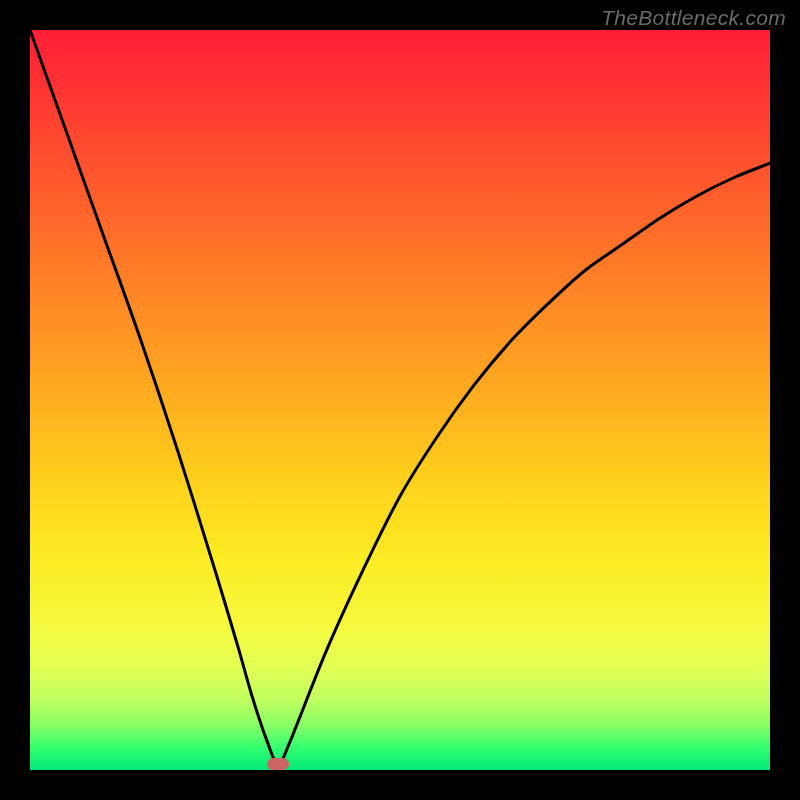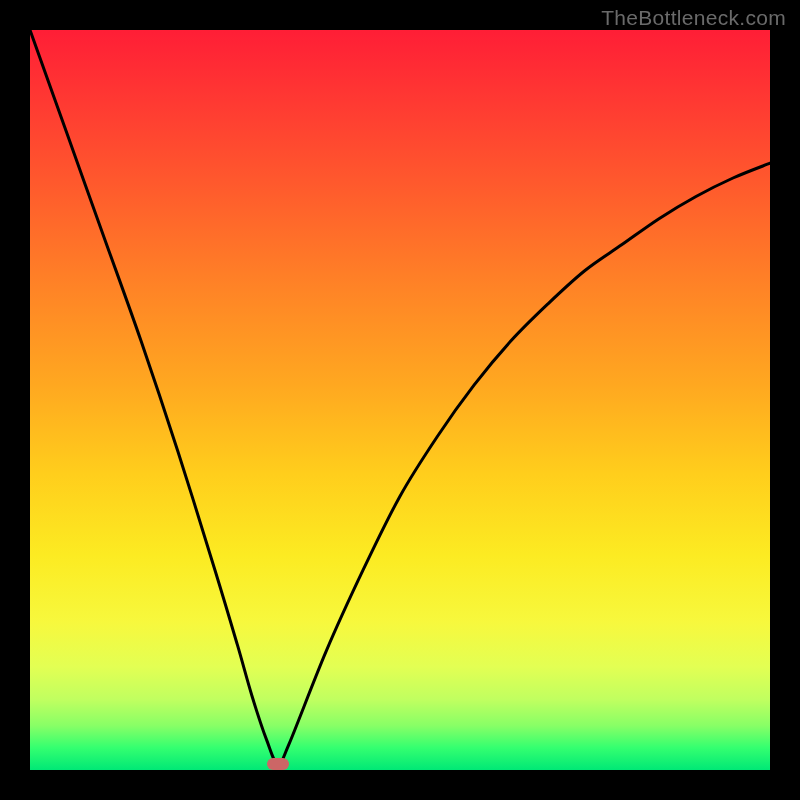--- a/index.html
+++ b/index.html
@@ -9,20 +9,21 @@
     height: 800px;
     overflow: hidden;
     background: #000;
     font-family: Arial, Helvetica, sans-serif;
   }
   .frame {
     position: relative;
     width: 800px;
     height: 800px;
     background: #000;
+    font-style: italic;
   }
   .plot {
     position: absolute;
     left: 30px;
     top: 30px;
     width: 740px;
     height: 740px;
     background: linear-gradient(to bottom,
       #ff1e36 0%,
       #ff3a32 10%,

